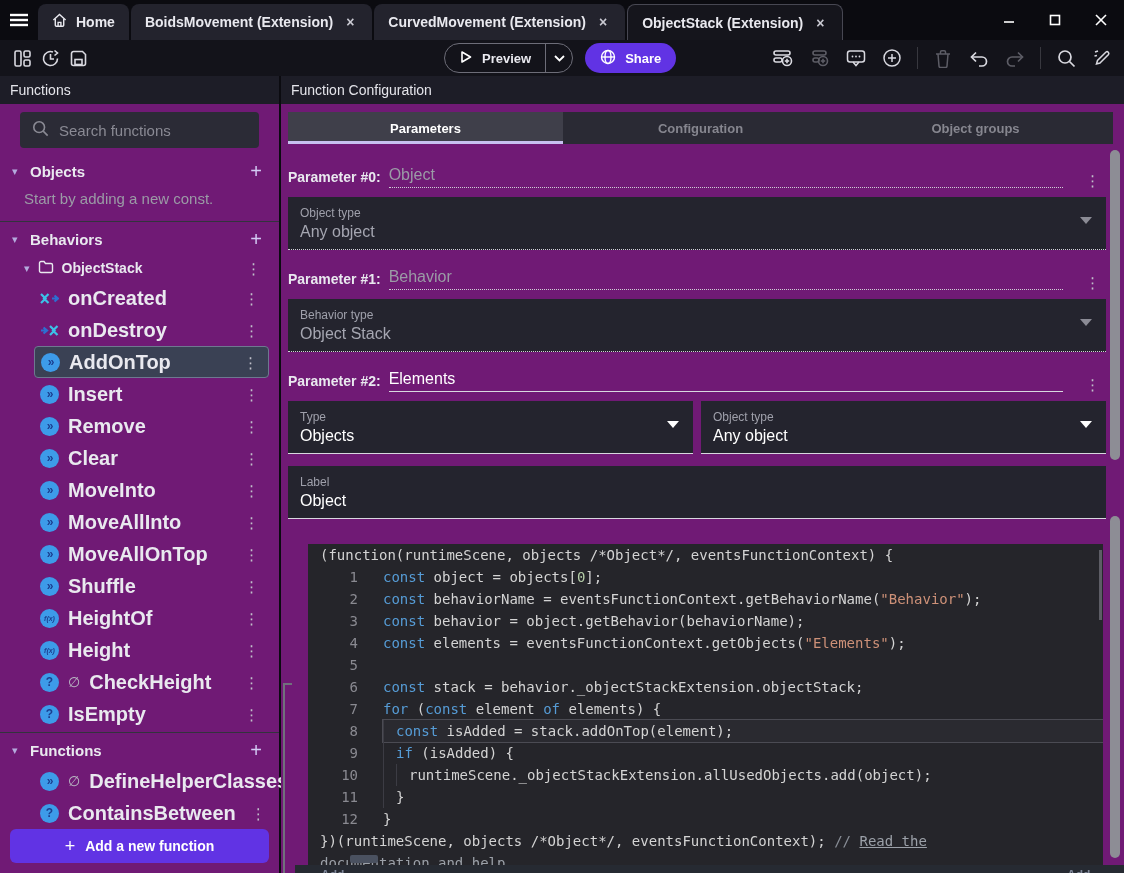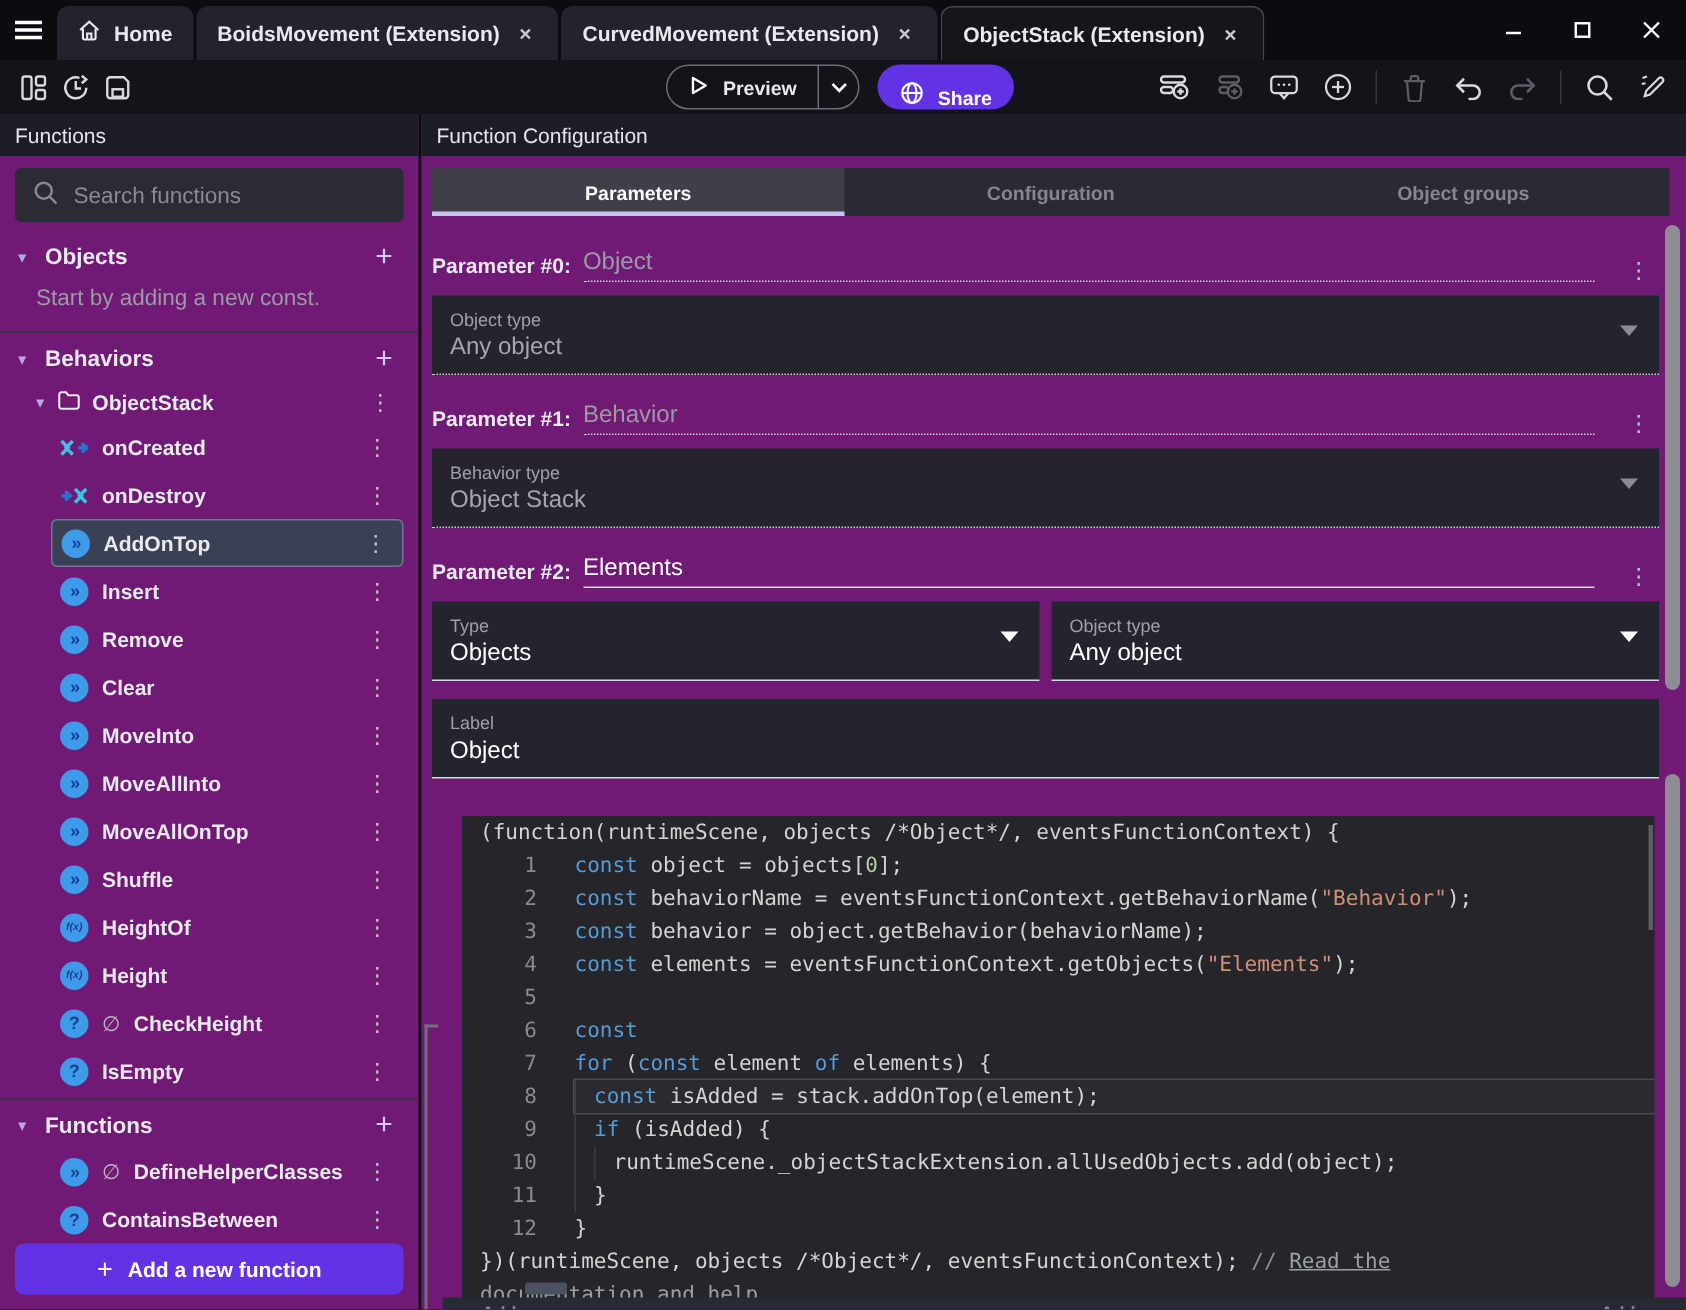--- a/index.html
+++ b/index.html
@@ -22,44 +22,44 @@
   
   .toolbar { height:36px; background:#13131a; display:flex; align-items:center; padding:0 8px; position:relative; }
   .icon-btn { width:28px; height:28px; display:flex; align-items:center; justify-content:center; color:#d9d9e0; }
   .icon-btn svg { stroke:currentColor; fill:none; }
   .icon-btn.disabled { color:#5d5d66; }
   .tool-center { position:absolute; left:444px; display:flex; align-items:center; gap:12px; }
   .preview-btn { display:flex; align-items:center; height:30px; border:1px solid #6d6d78; border-radius:16px; overflow:hidden; }
   .preview-main { display:flex; align-items:center; gap:9px; padding:0 14px; font-weight:700; font-size:13px; }
   .preview-sep { width:1px; height:30px; background:#6d6d78; }
   .preview-caret { width:26px; display:flex; align-items:center; justify-content:center; }
-  .share-btn { display:flex; align-items:flex-end; gap:9px; height:30px; padding:0 15px; background:#6133e4;
+  .share-btn { display:flex; align-items:center; gap:9px; height:30px; padding:0 15px; background:#6133e4;
                border-radius:16px; font-weight:700; font-size:13px; color:#fff; }
   .tool-right { margin-left:auto; display:flex; align-items:center; gap:8px; }
   .tb-sep { width:1px; height:22px; background:#38383f; margin:0 3px; }
 
   
   .bodyrow { display:flex; height:797px; }
 
   
   .sidebar { width:281px; background:#701a75; display:flex; flex-direction:column; border-right:2px solid #0b0b10; }
   .panel-header { height:28px; background:#1d1d27; display:flex; align-items:center; padding:0 10px; font-size:14px; color:#e4e4ea; flex:none; }
-  .searchbox { margin:8px 10px; height:36px; background:#2b2b36; border-radius:4px; display:flex; align-items:center; gap:10px; padding:0 12px; flex:none; }
+  .searchbox { margin:8px 20px; height:36px; background:#2b2b36; border-radius:4px; display:flex; align-items:center; gap:10px; padding:0 12px; flex:none; }
   .searchbox .ph { color:#8a8a94; font-size:15px; }
   .sec-row { height:30px; display:flex; align-items:center; padding:0 12px; gap:8px; flex:none; }
   .sec-row .caret { color:#b4aade; font-size:11px; width:10px; }
   .sec-row .sec-label { font-weight:700; font-size:15px; }
   .sec-row .plus { margin-left:auto; color:#d3cbf5; font-size:20px; font-weight:400; width:22px; text-align:center; cursor:pointer; }
   .empty-text { color:#9b9ba6; font-size:15px; padding:4px 12px 12px 24px; }
   .divider { border-top:1px solid #33333d; margin:2px 0; }
   .folder-row { height:28px; display:flex; align-items:center; gap:8px; padding:0 12px 0 24px; flex:none; }
   .folder-row .fname { font-weight:700; font-size:14px; }
   .tree-item { height:32px; display:flex; align-items:center; gap:9px; margin:0 10px 0 34px; padding:0 4px 0 6px; border-radius:4px; flex:none; }
   .tree-item.selected { background:#3a4154; border:1px solid #6e7890; }
-  .tree-item .iname { font-weight:700; font-size:14px;text-align:right; }
+  .tree-item .iname { font-weight:700; font-size:20px;text-align:right; }
   .kebab { margin-left:auto; color:#c0c0ca; font-size:15px; padding:0 6px; cursor:pointer; line-height:1; }
   .badge { width:19px; height:19px; border-radius:50%; background:#3d9be9; color:#1b3f90; display:flex; align-items:center;
            justify-content:center; font-weight:700; flex:none; }
   .badge.b-action { font-size:12px; letter-spacing:-1px; }
   .badge.b-cond { font-size:12px; }
   .badge.b-expr { font-size:7px; font-style:italic; }
   .priv { color:#b9b9c3; font-size:14px; }
   .addfn-btn { margin:10px; margin-top:auto; height:34px; background:#6133e4; border-radius:6px; display:flex; align-items:center;
                justify-content:center; gap:10px; font-weight:700; font-size:14px; color:#fff; cursor:pointer; flex:none; }
   .addfn-btn .p { font-size:18px; font-weight:400; }
@@ -466,21 +466,21 @@
         </div>
       </div>
 
     <div class="code-wrap" id="code">
         <div class="code-plain">(function(runtimeScene, objects /*Object*/, eventsFunctionContext) {</div>
         <div class="code-line"><span class="ln">1</span><span class="icode"><span class="kw">const</span><span class="pl"> object = objects[</span><span class="num">0</span><span class="pl">];</span></span></div>
         <div class="code-line"><span class="ln">2</span><span class="icode"><span class="kw">const</span><span class="pl"> behaviorName = eventsFunctionContext.getBehaviorName(</span><span class="str">"Behavior"</span><span class="pl">);</span></span></div>
         <div class="code-line"><span class="ln">3</span><span class="icode"><span class="kw">const</span><span class="pl"> behavior = object.getBehavior(behaviorName);</span></span></div>
         <div class="code-line"><span class="ln">4</span><span class="icode"><span class="kw">const</span><span class="pl"> elements = eventsFunctionContext.getObjects(</span><span class="str">"Elements"</span><span class="pl">);</span></span></div>
         <div class="code-line"><span class="ln">5</span><span class="icode"></span></div>
-        <div class="code-line"><span class="ln">6</span><span class="icode"><span class="kw">const</span></span></div>
+        <div class="code-line"><span class="ln">6</span><span class="icode"><span class="kw">const</span><span class="pl"> stack = behavior._objectStackExtension.objectStack;</span></span></div>
         <div class="code-line"><span class="ln">7</span><span class="icode"><span class="kw">for</span><span class="pl"> (</span><span class="kw">const</span><span class="pl"> element </span><span class="kw">of</span><span class="pl"> elements) {</span></span></div>
         <div class="code-line cur"><span class="ln">8</span><span class="icode"><div class="ind"></div><span class="kw">const</span><span class="pl"> isAdded = stack.addOnTop(element);</span></span></div>
         <div class="code-line"><span class="ln">9</span><span class="icode"><div class="ind"></div><span class="kw">if</span><span class="pl"> (isAdded) {</span></span></div>
         <div class="code-line"><span class="ln">10</span><span class="icode"><div class="ind"></div><div class="ind"></div><span class="pl">runtimeScene._objectStackExtension.allUsedObjects.add(object);</span></span></div>
         <div class="code-line"><span class="ln">11</span><span class="icode"><div class="ind"></div><span class="pl">}</span></span></div>
         <div class="code-line"><span class="ln">12</span><span class="icode"><span class="pl">}</span></span></div>
         <div class="code-footer"><span class="pl">})(runtimeScene, objects /*Object*/, eventsFunctionContext); </span><span class="cm">// </span><span class="doclink">Read the</span></div>
         <div class="code-footer"><span class="doclink">documentation and help</span></div>
         <div class="ed-scroll"></div>
       </div>

